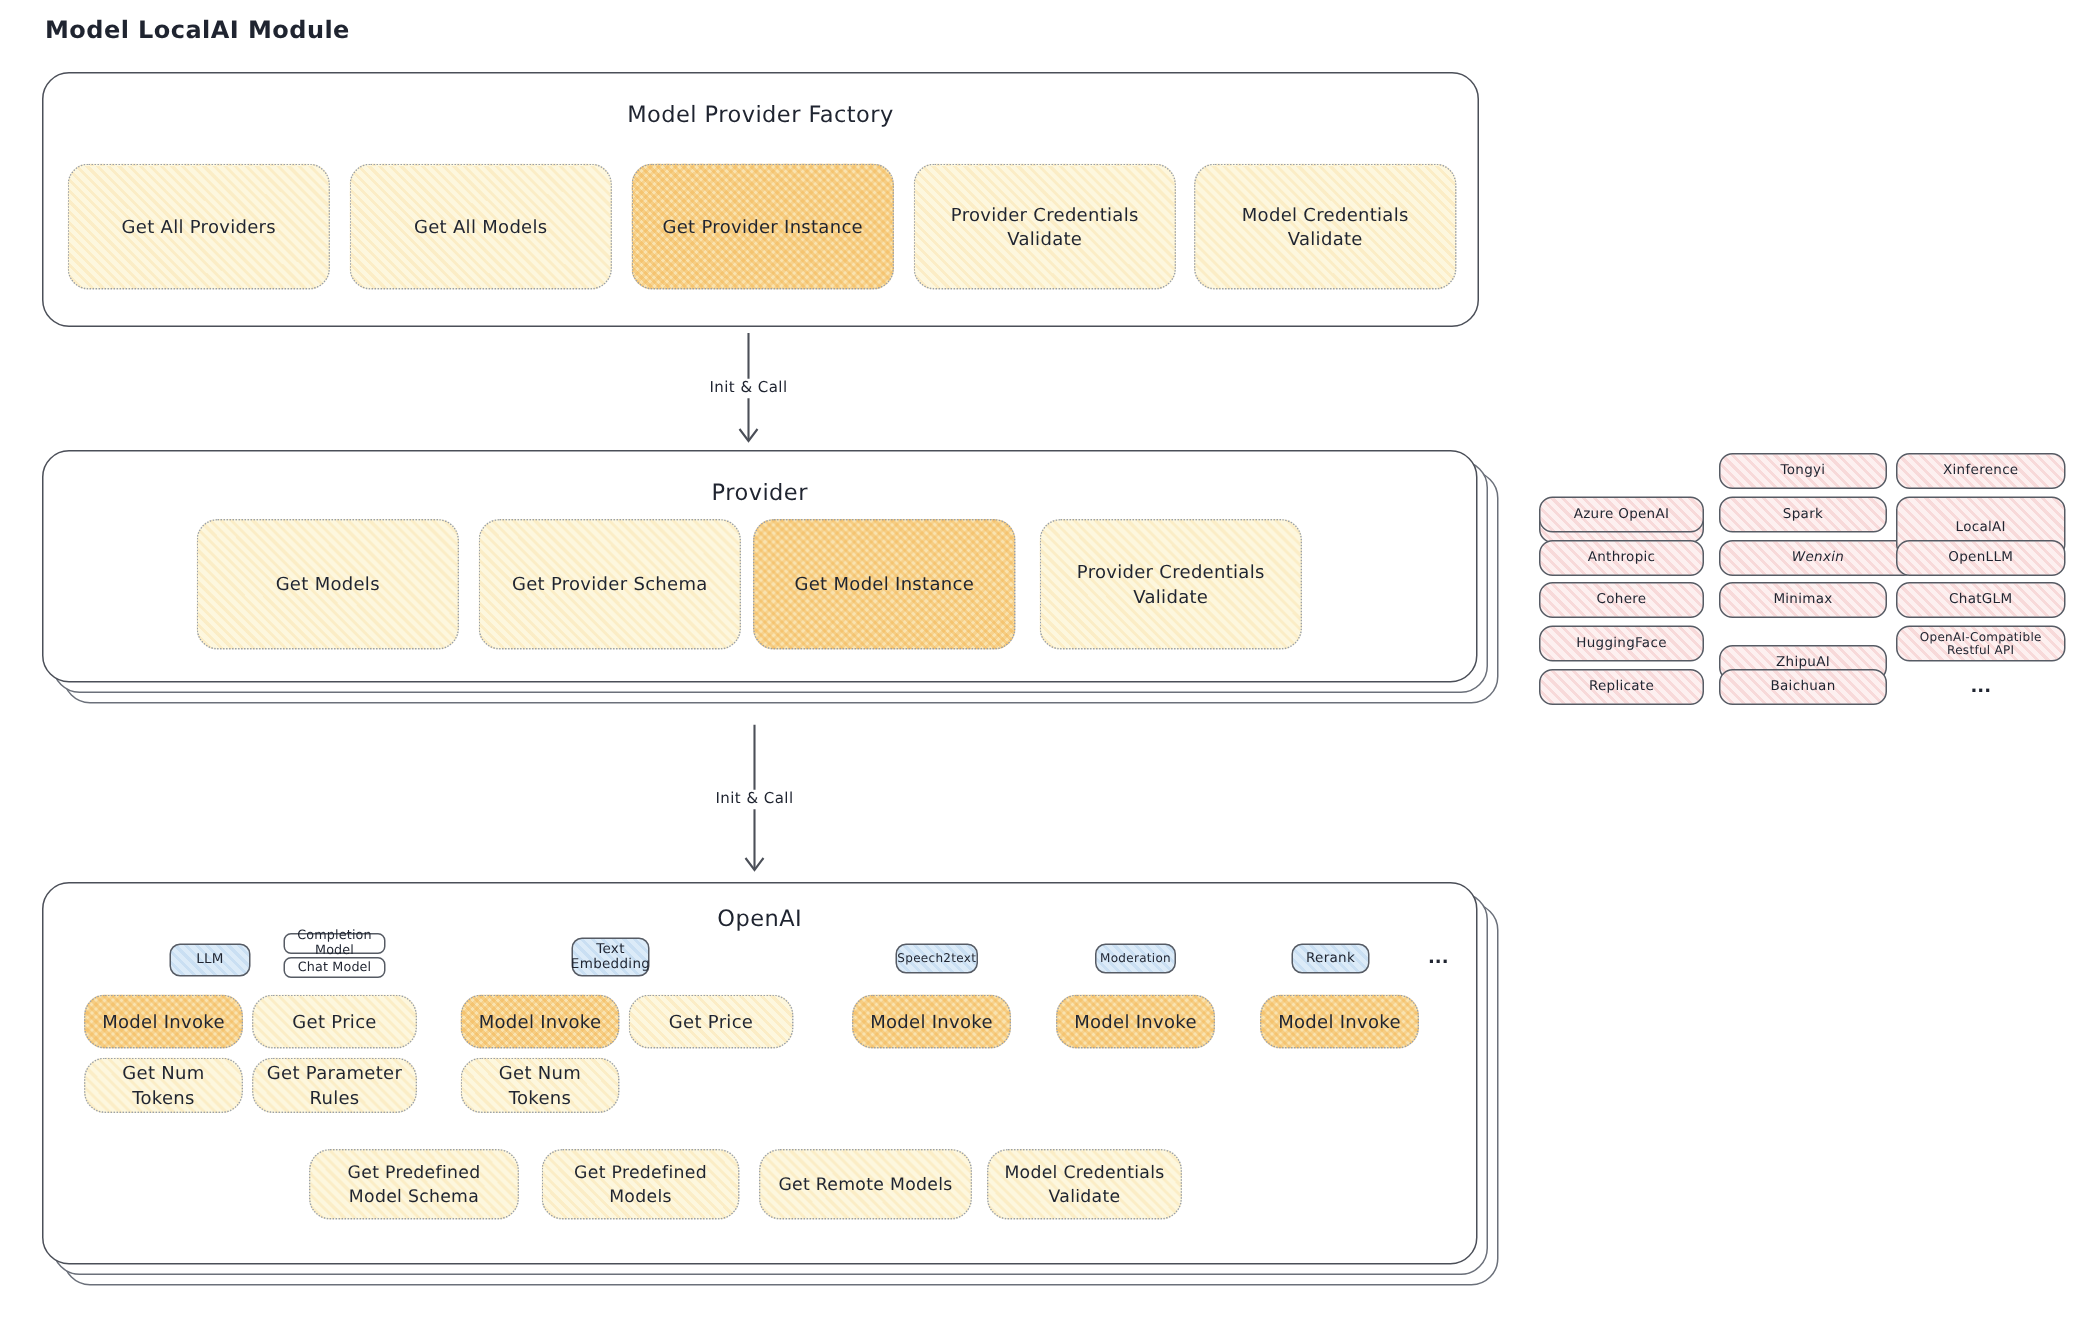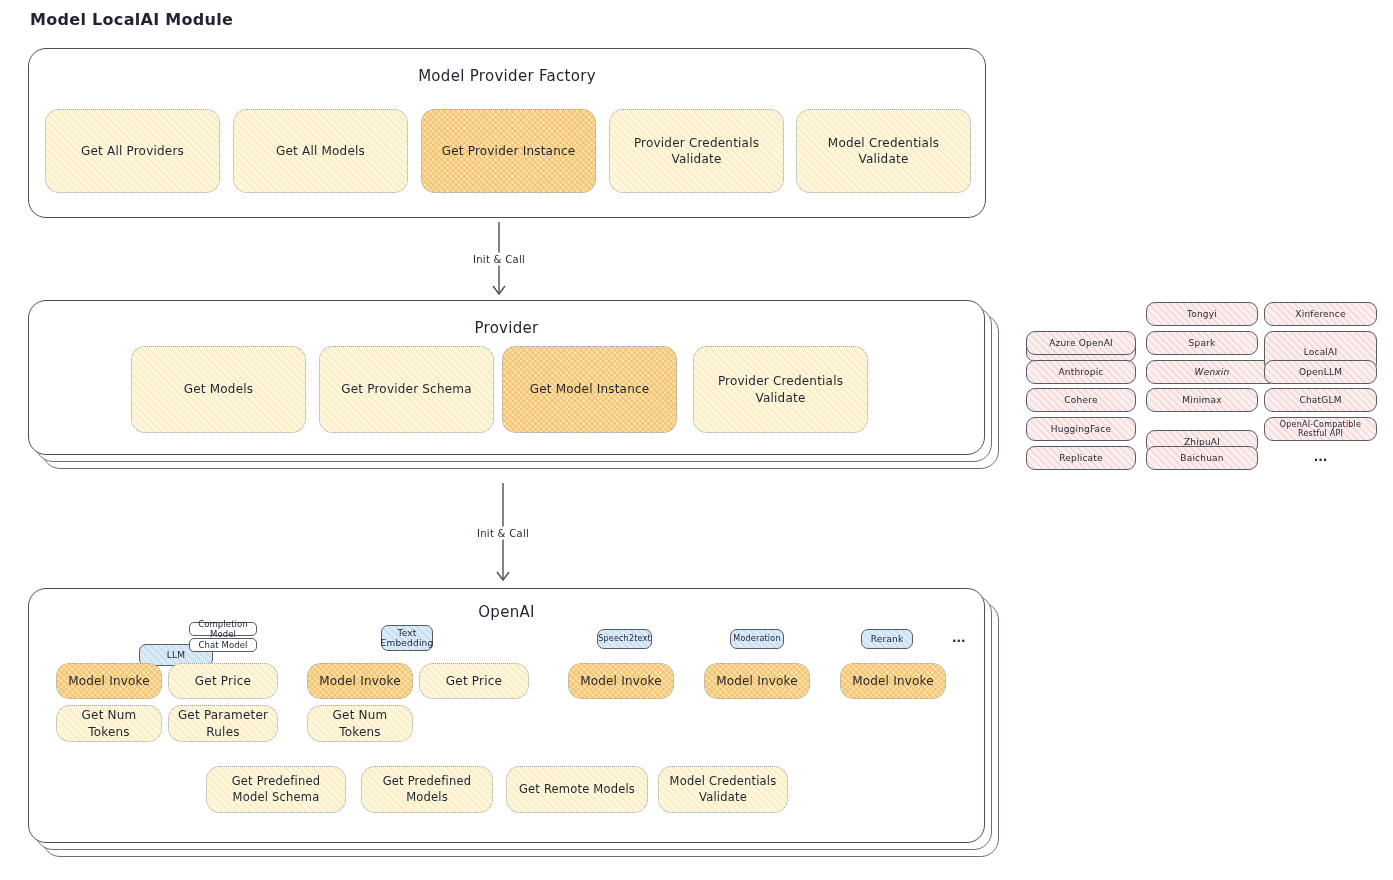--- a/index.html
+++ b/index.html
@@ -125,21 +125,21 @@
       <polyline points="2,89 8,97 14,89" fill="none" stroke="#4b4f58" stroke-width="1.4"></polyline>
     </svg>
     <div class="arrow-label">Init &amp; Call</div>
   </div>
 
   <div class="layer" style="left:42px; top:602px; width:957px; height:255px; z-index:1;"></div>
   <div class="layer" style="left:35px; top:595px; width:957px; height:255px; z-index:2;"></div>
   <div class="bigbox" style="left:28px; top:588px; width:957px; height:255px;">
     <div class="bigbox-title" style="top:14px;">OpenAI</div>
 
-    <div class="tag" style="left:110px; top:40px; width:74px; height:22px;margin-top:15px;">LLM</div>
+    <div class="tag" style="left:84px; top:40px; width:54px; height:22px;">LLM</div>
     <div class="subtag" style="left:160px; top:33px; width:68px; height:14px;">Completion Model</div>
     <div class="subtag" style="left:160px; top:49px; width:68px; height:14px;">Chat Model</div>
     <div class="tag" style="left:352px; top:36px; width:52px; height:26px;">Text Embedding</div>
     <div class="tag" style="left:568px; top:40px; width:55px; height:20px; font-size:8px;">Speech2text</div>
     <div class="tag" style="left:701px; top:40px; width:54px; height:20px; font-size:8px;">Moderation</div>
     <div class="tag" style="left:832px; top:40px; width:52px; height:20px;">Rerank</div>
     <div class="dots" style="left:923px; top:42px;">...</div>
 
     <div class="btn hl" style="left:27px;  top:74px; width:106px; height:36px;">Model Invoke</div>
     <div class="btn" style="left:139px; top:74px; width:110px; height:36px;">Get Price</div>

